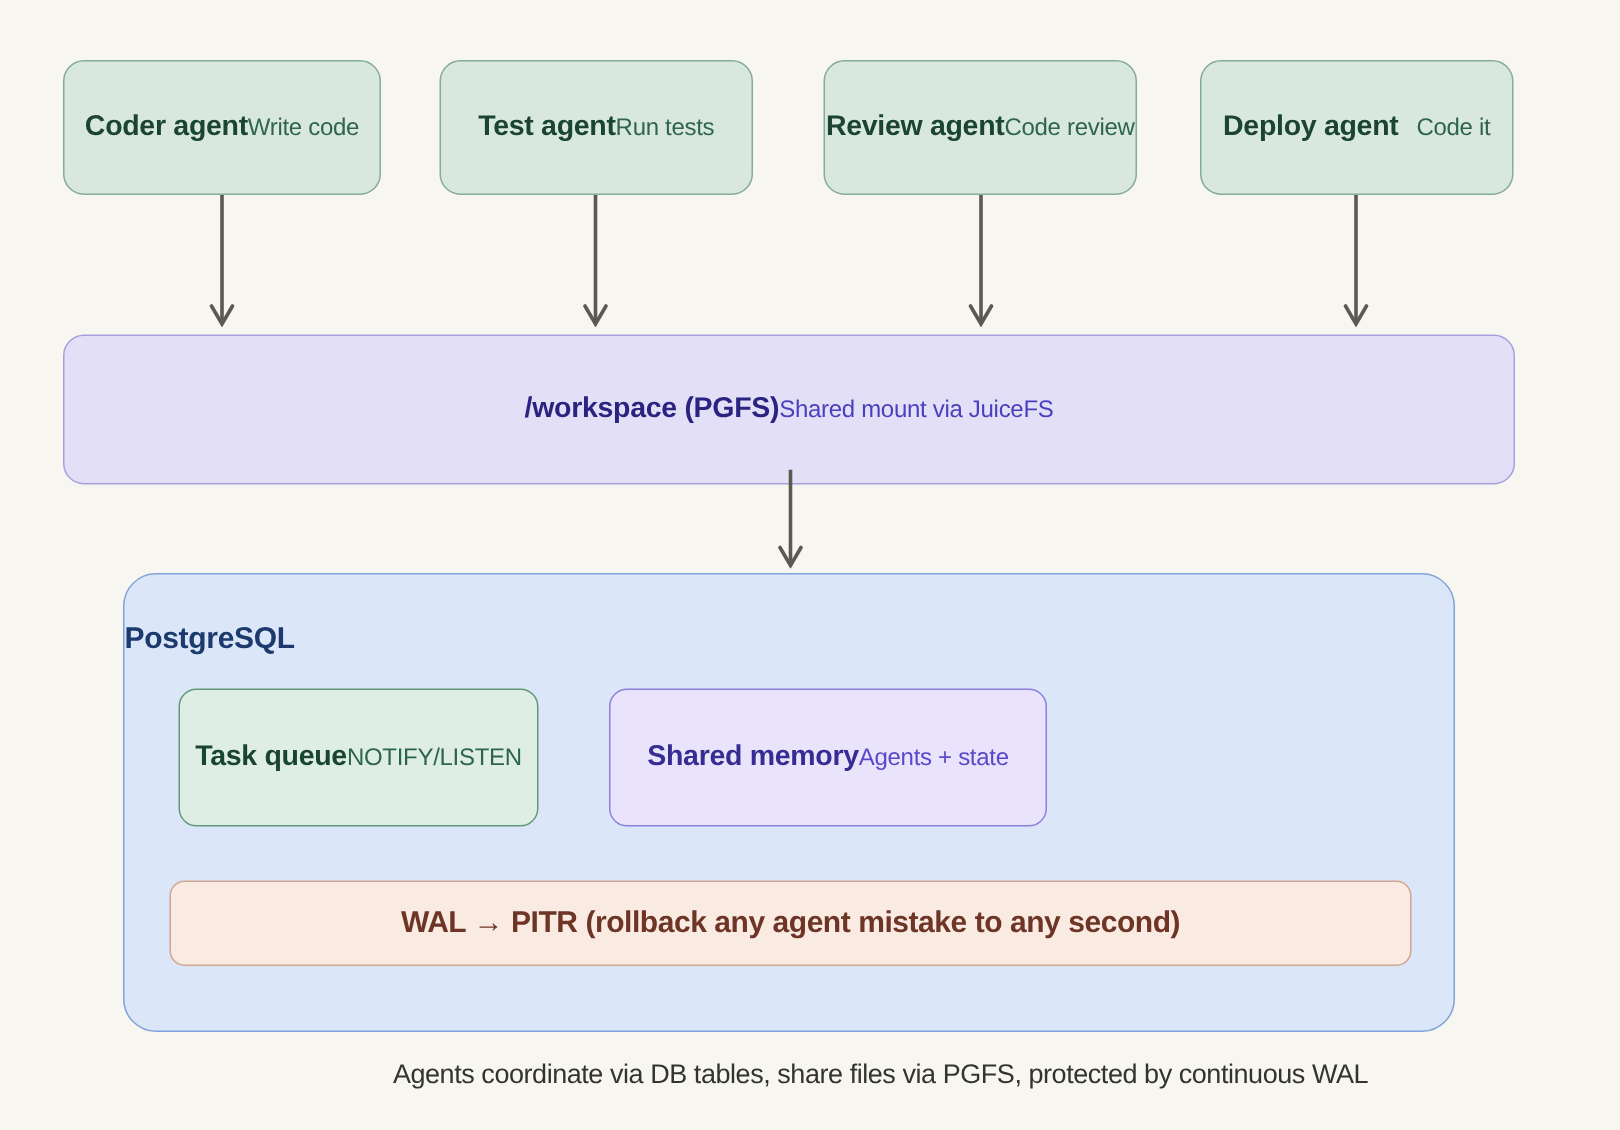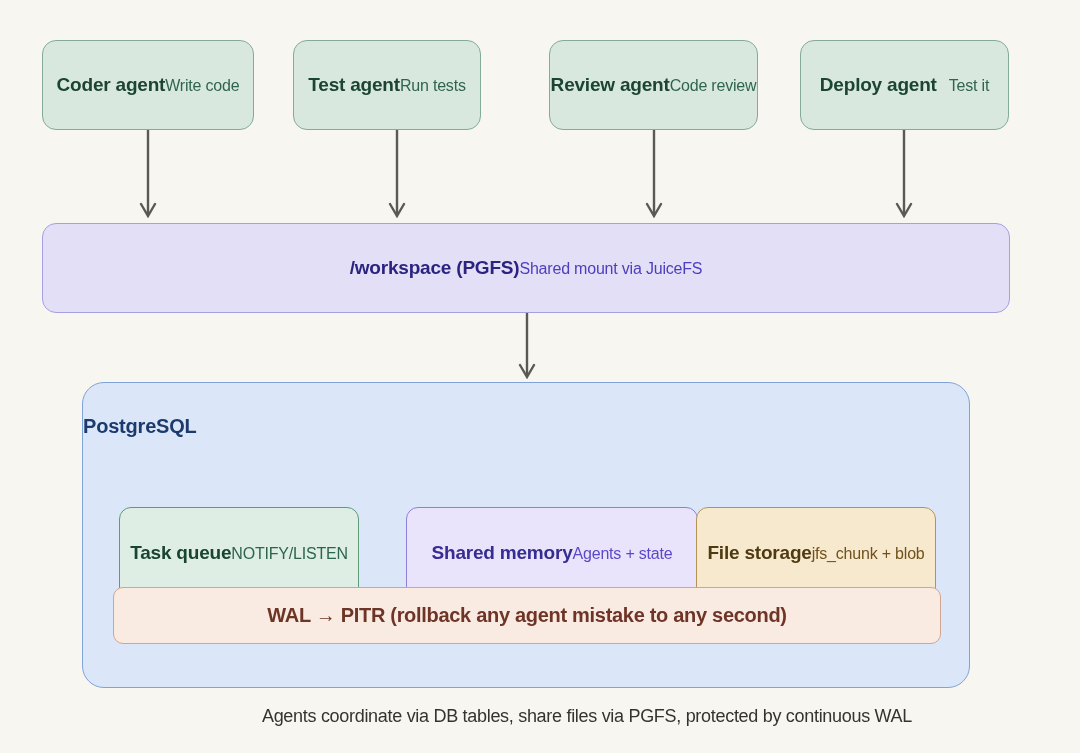--- a/index.html
+++ b/index.html
@@ -41,30 +41,30 @@
   
   .agent {
     top: 40px;
     height: 90px;
     background: var(--agent-fill, #d8e8de);
     border-color: var(--agent-border, #84ab97);
   }
   .agent .node-title { color: var(--agent-title, #1b4434); }
   .agent .node-sub   { color: var(--agent-subtitle, #2f6450); }
   .agent-1 { left: 42px;  width: 212px; }
-  .agent-2 { left: 293px; width: 188px; }
+  .agent-2 { left: 293px; width: 209px; }
   .agent-3 { left: 549px; width: 209px; }
   .agent-4 { left: 800px; width: 209px; gap: 12px; }
 
   
   .workspace {
     left: 42px;
     top: 223px;
     width: 968px;
-    height: 90px;
+    height: 100px;
     background: var(--workspace-fill, #e3dff7);
     border-color: var(--workspace-border, #a7a0e0);
   }
   .workspace .node-title { color: var(--workspace-title, #2b2380); }
   .workspace .node-sub   { color: var(--workspace-subtitle, #4b3fbd); }
 
   
   .pg {
     position: absolute;
     left: 82px;
@@ -84,21 +84,20 @@
     text-align: left;
     font-weight: 700;
     font-size: 20px;
     letter-spacing: -0.2px;
     color: var(--pg-title, #1c3a6e);
   }
   .component {
     top: 76px;
     height: 92px;
     border-radius: 12px;
-    margin-top: 48px;
   }
   .comp-green {
     left: 36px;  width: 240px;
     background: var(--green-fill, #dfeee5);
     border-color: var(--green-border, #5f9a7a);
   }
   .comp-green .node-title { color: var(--green-title, #194530); }
   .comp-green .node-sub   { color: var(--green-subtitle, #2d654b); }
   .comp-purple {
     left: 323px; width: 292px;
@@ -164,21 +163,21 @@
   <div class="node agent agent-2">
     <div class="node-title">Test agent</div>
     <div class="node-sub">Run tests</div>
   </div>
   <div class="node agent agent-3">
     <div class="node-title">Review agent</div>
     <div class="node-sub">Code review</div>
   </div>
   <div class="node agent agent-4">
     <div class="node-title">Deploy agent</div>
-    <div class="node-sub">Test it</div>
+    <div class="node-sub">Code it</div>
   </div>
 
   <svg class="arrow" style="left:138px; top:130px;" width="20" height="88" viewBox="0 0 20 88">
     <line x1="10" y1="0" x2="10" y2="84" stroke="currentColor" stroke-width="2.4"></line>
     <polyline points="3,74 10,86 17,74" fill="none" stroke="currentColor" stroke-width="2.4" stroke-linecap="round"></polyline>
   </svg>
   <svg class="arrow" style="left:387px; top:130px;" width="20" height="88" viewBox="0 0 20 88">
     <line x1="10" y1="0" x2="10" y2="84" stroke="currentColor" stroke-width="2.4"></line>
     <polyline points="3,74 10,86 17,74" fill="none" stroke="currentColor" stroke-width="2.4" stroke-linecap="round"></polyline>
   </svg>
@@ -205,23 +204,19 @@
     <div class="pg-title">PostgreSQL</div>
 
     <div class="node component comp-green">
       <div class="node-title">Task queue</div>
       <div class="node-sub">NOTIFY/LISTEN</div>
     </div>
     <div class="node component comp-purple">
       <div class="node-title">Shared memory</div>
       <div class="node-sub">Agents + state</div>
     </div>
-    <div class="node component comp-tan">
-      <div class="node-title">File storage</div>
-      <div class="node-sub">jfs_chunk + blob</div>
-    </div>
 
     <div class="wal">WAL → PITR (rollback any agent mistake to any second)</div>
   </div>
 
   <div class="caption">Agents coordinate via DB tables, share files via PGFS, protected by continuous WAL</div>
 
 </div>
 
 </body></html>

